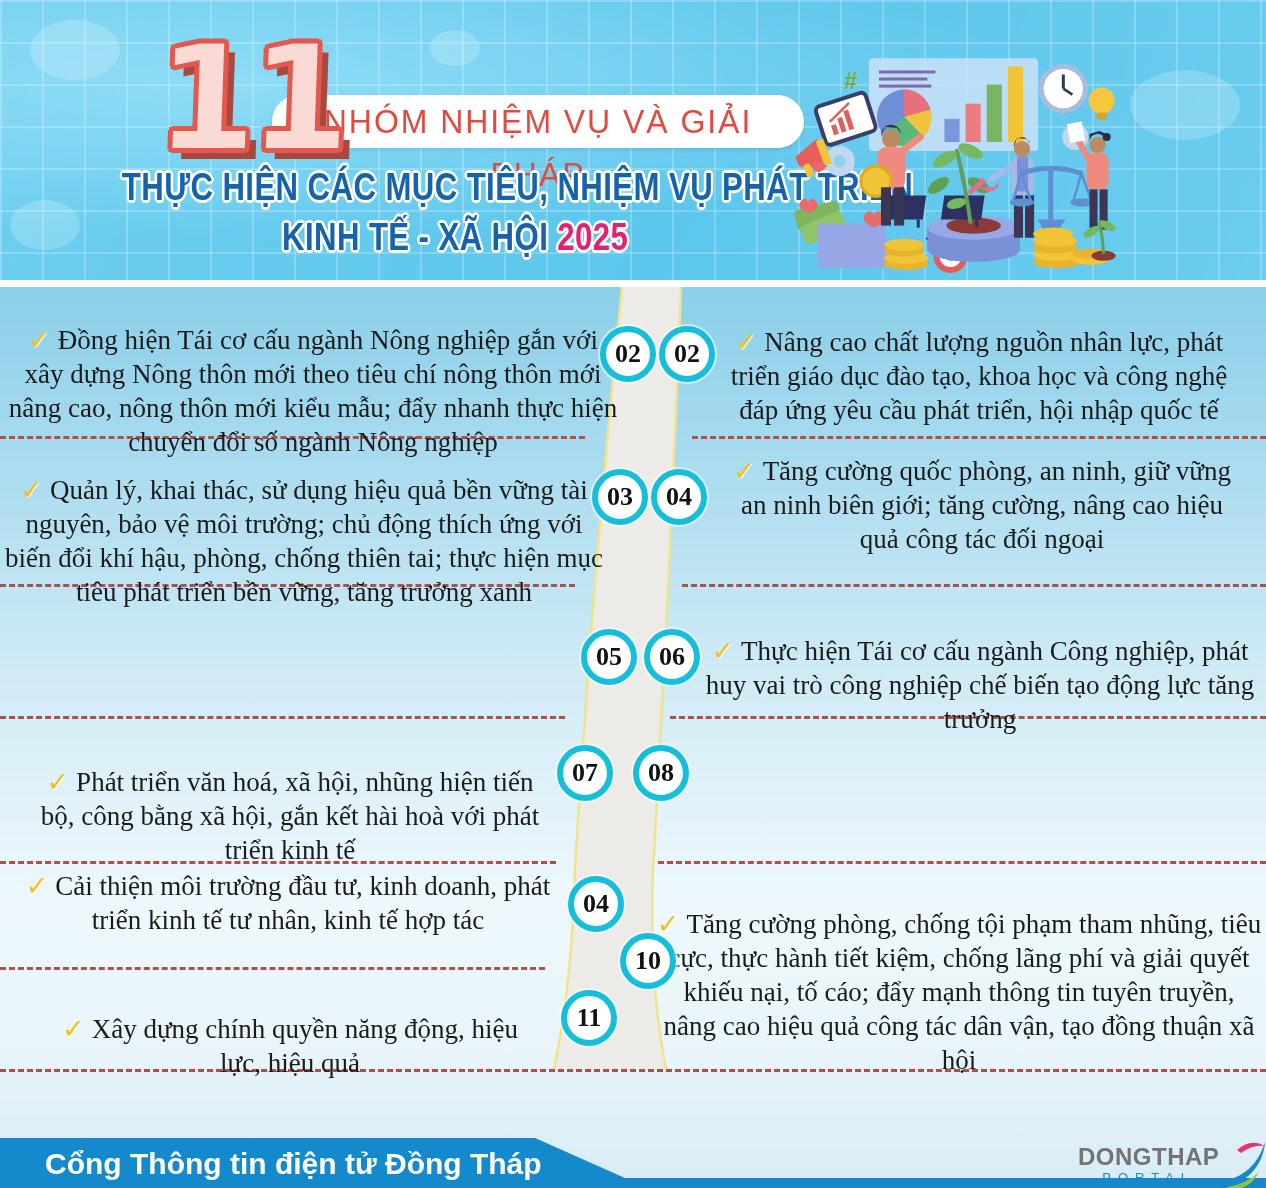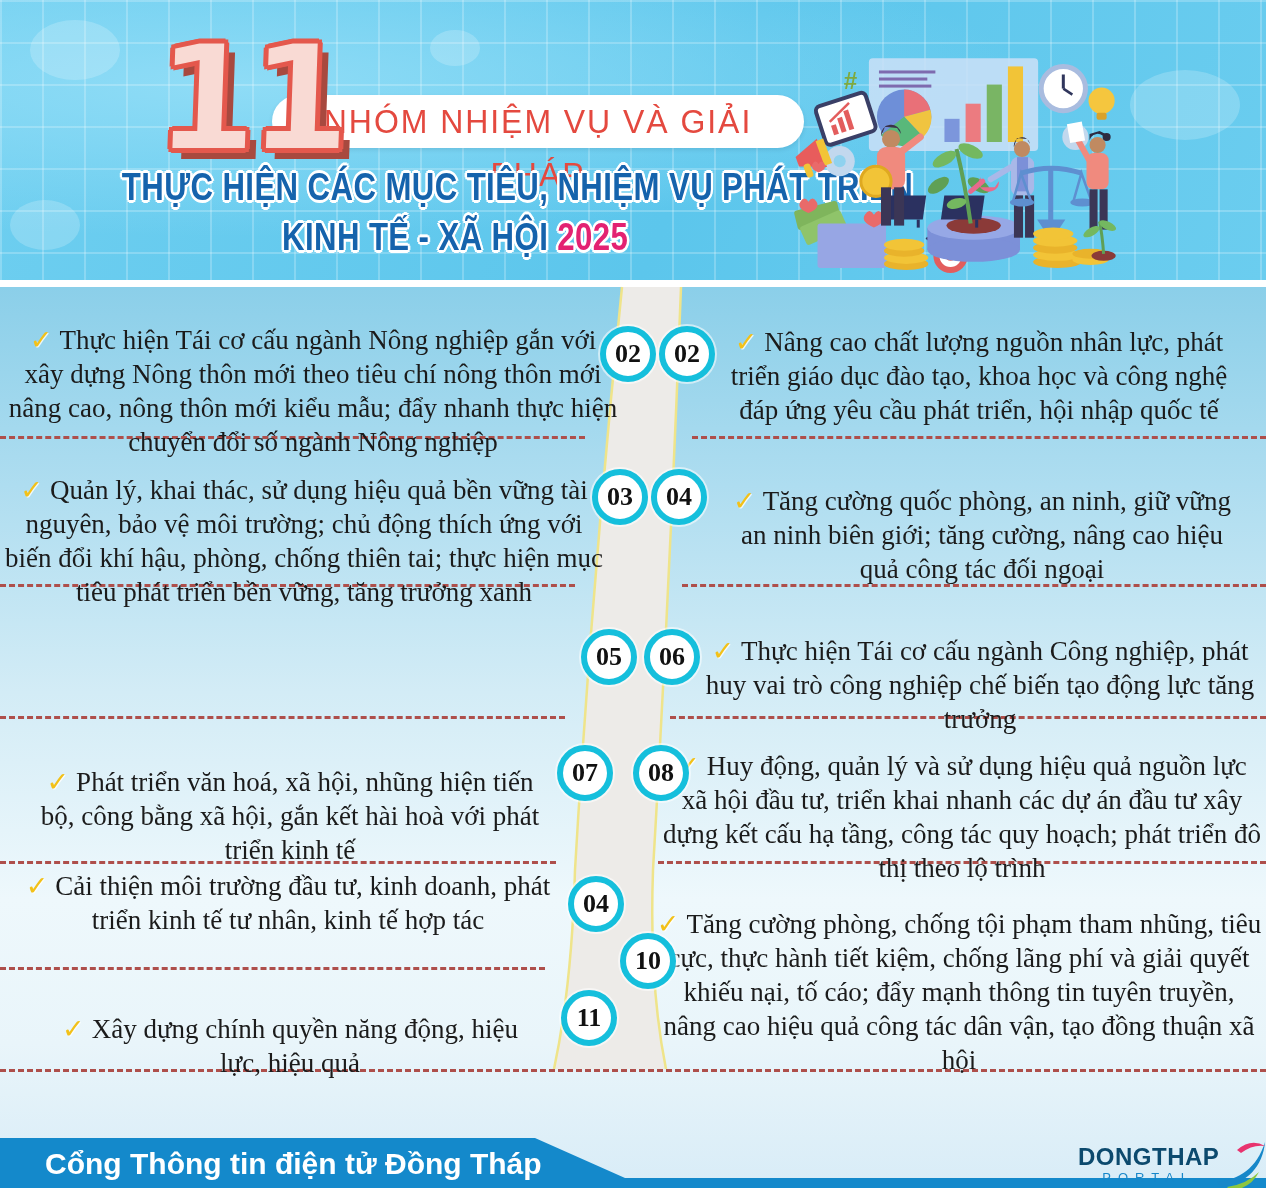--- a/index.html
+++ b/index.html
@@ -35,21 +35,21 @@
   #bodybg{position:absolute;left:0;top:287px;width:1266px;height:901px;
     background:linear-gradient(180deg,#8BCFE9 0%,#AEDDF0 22%,#D3ECF6 45%,
       #EEF8FC 68%,#E9F5FA 84%,#D8ECF7 100%);}
   #road{position:absolute;left:0;top:0;width:1266px;height:1188px;pointer-events:none;}
   .item{position:absolute;font-size:27px;line-height:34px;color:#1b1b1b;text-align:center;z-index:3;}
   .check{color:#F2C119;font-weight:bold;margin-right:7px;
     font-family:"DejaVu Sans",sans-serif;text-shadow:1px 1px 0 rgba(255,255,255,.8);}
   .i1{left:8px;top:296px;width:610px;}
   .i2{left:712px;top:298px;width:534px;}
   .i3{left:0px;top:446px;width:608px;}
-  .i4{left:722px;top:472px;width:520px;margin-top:12px;}
+  .i4{left:722px;top:442px;width:520px;margin-top:12px;}
   .i5{left:8px;top:604px;width:585px;}
   .i6{left:700px;top:607px;width:560px;}
   .i7{left:30px;top:738px;width:520px;}
   .i8{left:662px;top:722px;width:600px;}
   .i9{left:18px;top:842px;width:540px;}
   .i10{left:655px;top:880px;width:608px;}
   .i11{left:55px;top:985px;width:470px;}
   .sep{position:absolute;height:0;border-top:3px dashed #AE4F4B;z-index:2;}
   .sl1{left:0;top:436px;width:585px;} .sr1{left:692px;top:436px;width:574px;}
   .sl2{left:0;top:584px;width:575px;} .sr2{left:682px;top:584px;width:584px;}
@@ -66,21 +66,21 @@
   .c5{left:581px;top:629px;align-items:center;} .c6{left:644px;top:629px;}
   .c7{left:557px;top:745px;} .c8{left:633px;top:745px;}
   .c9{left:568px;top:876px;} .c10{left:620px;top:933px;} .c11{left:561px;top:990px;}
   
   #footer-shape{position:absolute;left:0;top:0;width:1266px;height:1188px;pointer-events:none;z-index:5;}
   #footer-text{position:absolute;left:45px;top:1147px;z-index:6;color:#fff;
     font-family:"Liberation Sans",sans-serif;font-weight:700;font-size:30px;}
   #logo{position:absolute;left:1078px;top:1138px;z-index:6;display:flex;align-items:center;}
   #logo .txt{text-align:center;}
   #logo .t1{font-family:"Liberation Sans",sans-serif;font-weight:700;font-size:24px;
-    color:#0c4a6e;letter-spacing:0.5px;line-height:26px;}
+    color:#737373;letter-spacing:0.5px;line-height:26px;}
   #logo .t2{font-family:"Liberation Sans",sans-serif;font-weight:400;font-size:13px;
     color:#1787C9;letter-spacing:7px;line-height:15px;}
 </style>
 </head>
 <body>
 
 <div id="stage">
 
   <div id="header">
     <div class="blob" style="left:30px;top:20px;width:90px;height:60px;"></div>
@@ -261,27 +261,26 @@
   <div class="sep sr1"></div>
   <div class="sep sl2"></div>
   <div class="sep sr2"></div>
   <div class="sep sl3"></div>
   <div class="sep sr3"></div>
   <div class="sep sl4"></div>
   <div class="sep sr4"></div>
   <div class="sep sl5"></div>
   <div class="sep sfull"></div>
 
-  <p class="item i1"><span class="check">✓</span><span>Thực hiện Tái cơ cấu ngành Nông nghiệp gắn với xây dựng Nông thôn mới theo tiêu chí nông thôn mới nâng cao, nông thôn mới kiểu mẫu; đẩy nhanh thực hiện chuyển đổi số ngành Nông nghiệp</span></p>
+  <p class="item i1"><span class="check">✓</span><span>Đồng hiện Tái cơ cấu ngành Nông nghiệp gắn với xây dựng Nông thôn mới theo tiêu chí nông thôn mới nâng cao, nông thôn mới kiểu mẫu; đẩy nhanh thực hiện chuyển đổi số ngành Nông nghiệp</span></p>
   <p class="item i2"><span class="check">✓</span><span>Nâng cao chất lượng nguồn nhân lực, phát triển giáo dục đào tạo, khoa học và công nghệ đáp ứng yêu cầu phát triển, hội nhập quốc tế</span></p>
   <p class="item i3"><span class="check">✓</span><span>Quản lý, khai thác, sử dụng hiệu quả bền vững tài nguyên, bảo vệ môi trường; chủ động thích ứng với biến đổi khí hậu, phòng, chống thiên tai; thực hiện mục tiêu phát triển bền vững, tăng trưởng xanh</span></p>
   <p class="item i4"><span class="check">✓</span><span>Tăng cường quốc phòng, an ninh, giữ vững an ninh biên giới; tăng cường, nâng cao hiệu quả công tác đối ngoại</span></p>
   <p class="item i6"><span class="check">✓</span><span>Thực hiện Tái cơ cấu ngành Công nghiệp, phát huy vai trò công nghiệp chế biến tạo động lực tăng trưởng</span></p>
   <p class="item i7"><span class="check">✓</span><span>Phát triển văn hoá, xã hội, nhũng hiện tiến bộ, công bằng xã hội, gắn kết hài hoà với phát triển kinh tế</span></p>
-  <p class="item i8"><span class="check">✓</span><span>Huy động, quản lý và sử dụng hiệu quả nguồn lực xã hội đầu tư, triển khai nhanh các dự án đầu tư xây dựng kết cấu hạ tầng, công tác quy hoạch; phát triển đô thị theo lộ trình</span></p>
   <p class="item i9"><span class="check">✓</span><span>Cải thiện môi trường đầu tư, kinh doanh, phát triển kinh tế tư nhân, kinh tế hợp tác</span></p>
   <p class="item i10"><span class="check">✓</span><span>Tăng cường phòng, chống tội phạm tham nhũng, tiêu cực, thực hành tiết kiệm, chống lãng phí và giải quyết khiếu nại, tố cáo; đẩy mạnh thông tin tuyên truyền, nâng cao hiệu quả công tác dân vận, tạo đồng thuận xã hội</span></p>
   <p class="item i11"><span class="check">✓</span><span>Xây dựng chính quyền năng động, hiệu lực, hiệu quả</span></p>
 
   <div class="step c1">
       <span>02</span>
     </div>
   <div class="step c2">
       <span>02</span>
     </div>

